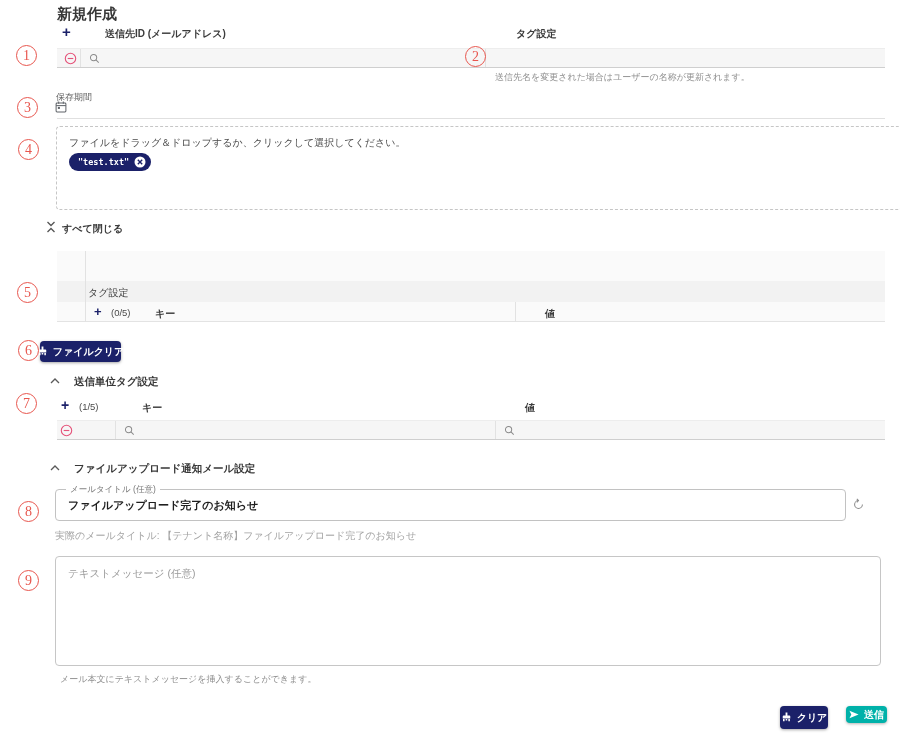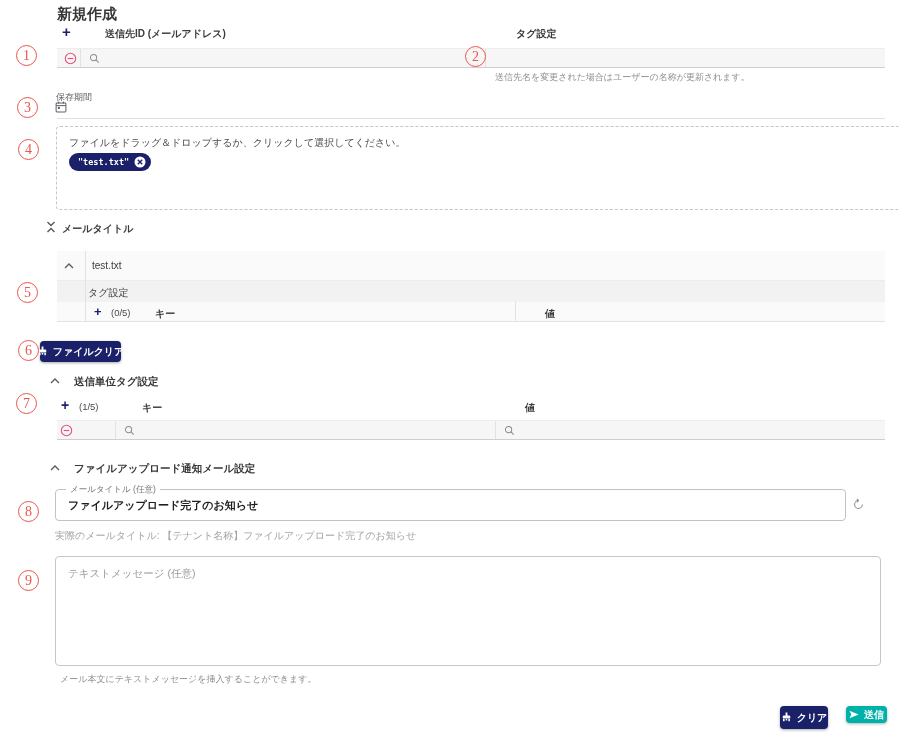--- a/index.html
+++ b/index.html
@@ -139,31 +139,23 @@
       </span>
     </div>
   </div>
 
   <span class="icn abs" style="left:46px;top:221px">
     <svg viewBox="0 0 10 12" width="10" height="12">
         <polyline points="1.5,1 5,4.5 8.5,1" fill="none" stroke="#555" stroke-width="1.3"></polyline>
         <polyline points="1.5,11 5,7.5 8.5,11" fill="none" stroke="#555" stroke-width="1.3"></polyline>
       </svg>
   </span>
-  <div class="abs seclbl" style="left:62px;top:222px">メールタイトル</div>
+  <div class="abs seclbl" style="left:62px;top:222px">すべて閉じる</div>
 
   <div class="abs ftable" style="left:57px;top:251px;width:828px;height:71px">
-    <div class="frowA">
-      <span class="icn abs" style="left:7px;top:12px">
-        <svg viewBox="0 0 10 6" width="10" height="6">
-            <polyline points="1,5 5,1 9,5" fill="none" stroke="#5a5a5a" stroke-width="1.3"></polyline>
-          </svg>
-      </span>
-      <span class="abs cellTxt" style="left:35px;top:9px">test.txt</span>
-    </div>
     <div class="frowB">
       <span class="abs cellTxt" style="left:31px;top:5px">タグ設定</span>
     </div>
     <div class="frowC">
       <span class="abs plus" style="left:37px;top:3px;font-size:13px">+</span>
       <span class="abs cnt" style="left:54px;top:5px">(0/5)</span>
       <span class="abs chdr" style="left:77px;top:5px">キー</span>
       <span class="vdiv" style="left:458px;top:0;height:20px"></span>
       <span class="abs chdr" style="left:467px;top:5px">値</span>
     </div>

